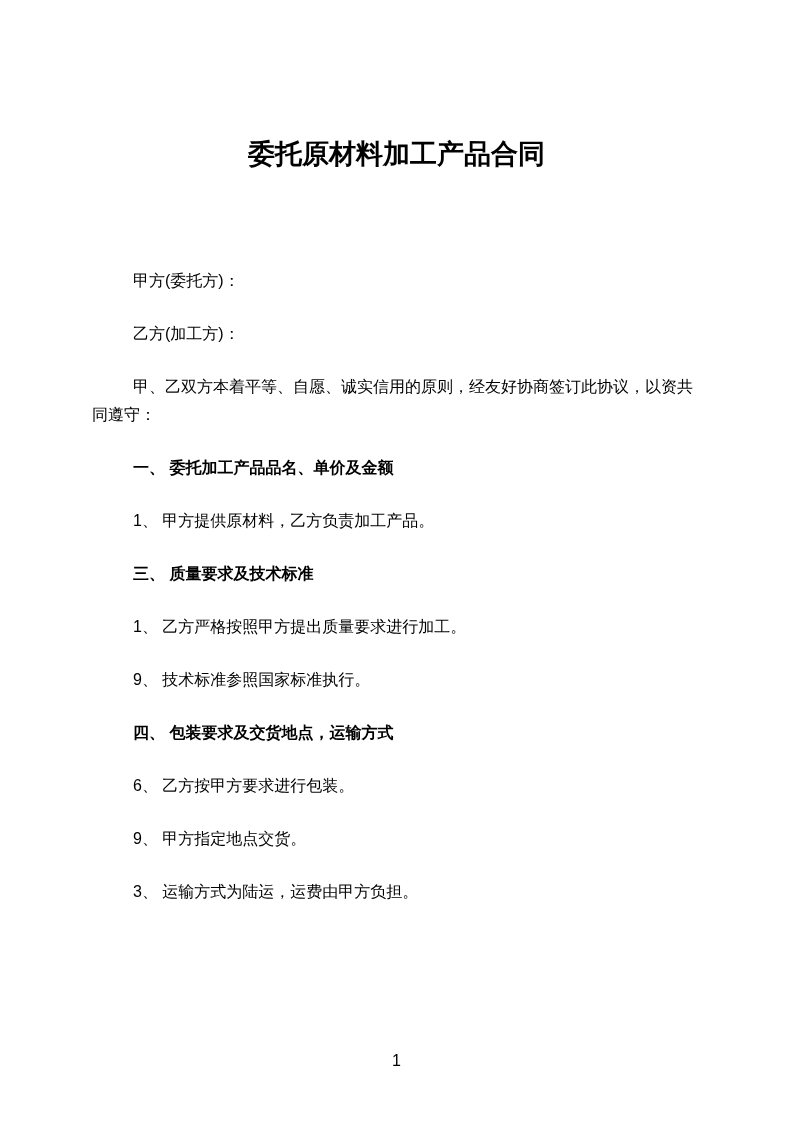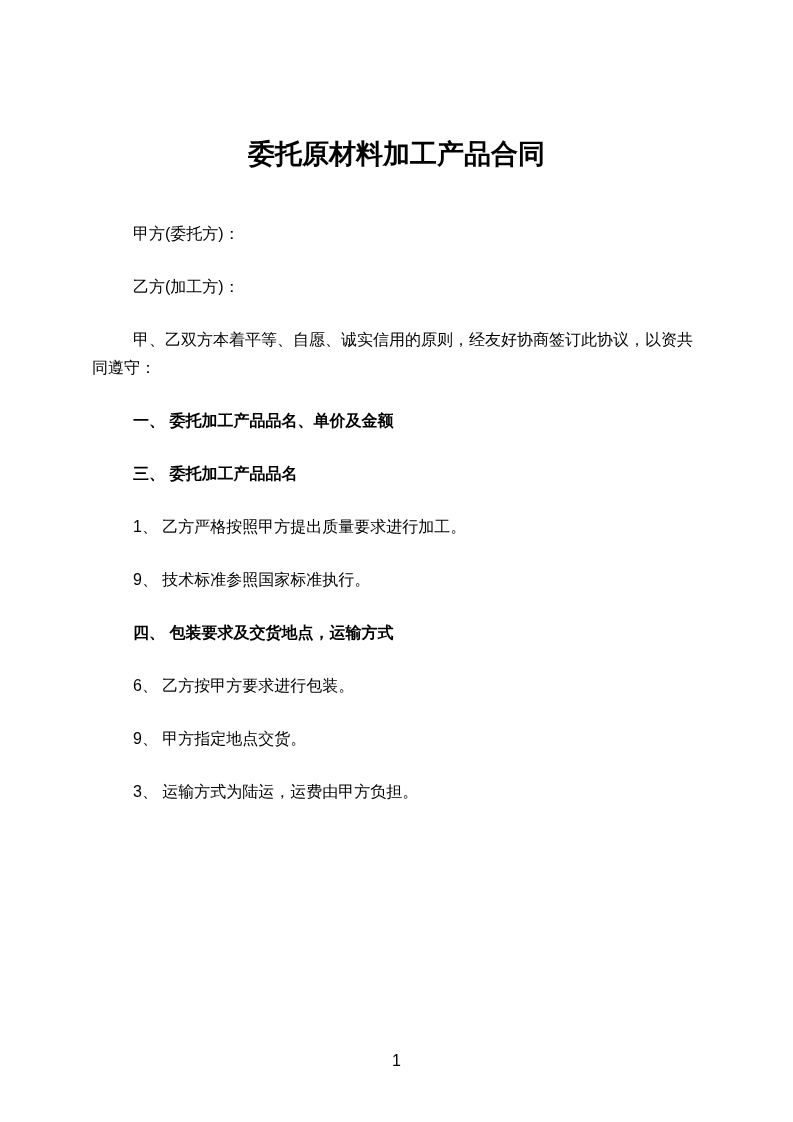--- a/index.html
+++ b/index.html
@@ -31,21 +31,21 @@
     color: #000000;
   }
   .para {
     margin: 0 0 25px 0;
     font-size: 16px;
     line-height: 28px;
     text-indent: 41px;
     white-space: pre-wrap;
     color: #000000;
   }
-  .para.first { margin-top: 49px; }
+  .para.first { margin-top: 96px; }
   .heading { font-weight: bold; }
   .page-number {
     position: absolute;
     top: 1047px; left: 0;
     width: 100%;
     text-align: center;
     font-size: 16px;
     line-height: 28px;
     color: #000000;
   }
@@ -60,22 +60,23 @@
 
     <p class="para first">甲方(委托方)：</p>
 
     <p class="para">乙方(加工方)：</p>
 
     <p class="para">甲、乙双方本着平等、自愿、诚实信用的原则，经友好协商签订此协议，以资共同遵守：</p>
 
     <p class="para heading">一、 委托加工产品品名、单价及金额</p>
 
 
+    <p class="para">1、 甲方提供原材料，乙方负责加工产品。</p>
 
-    <p class="para heading">三、 委托加工产品品名</p>
+    <p class="para heading">三、 质量要求及技术标准</p>
 
     <p class="para">1、 乙方严格按照甲方提出质量要求进行加工。</p>
 
     <p class="para">9、 技术标准参照国家标准执行。</p>
 
     <p class="para heading">四、 包装要求及交货地点，运输方式</p>
 
     <p class="para">6、 乙方按甲方要求进行包装。</p>
 
     <p class="para">9、 甲方指定地点交货。</p>

